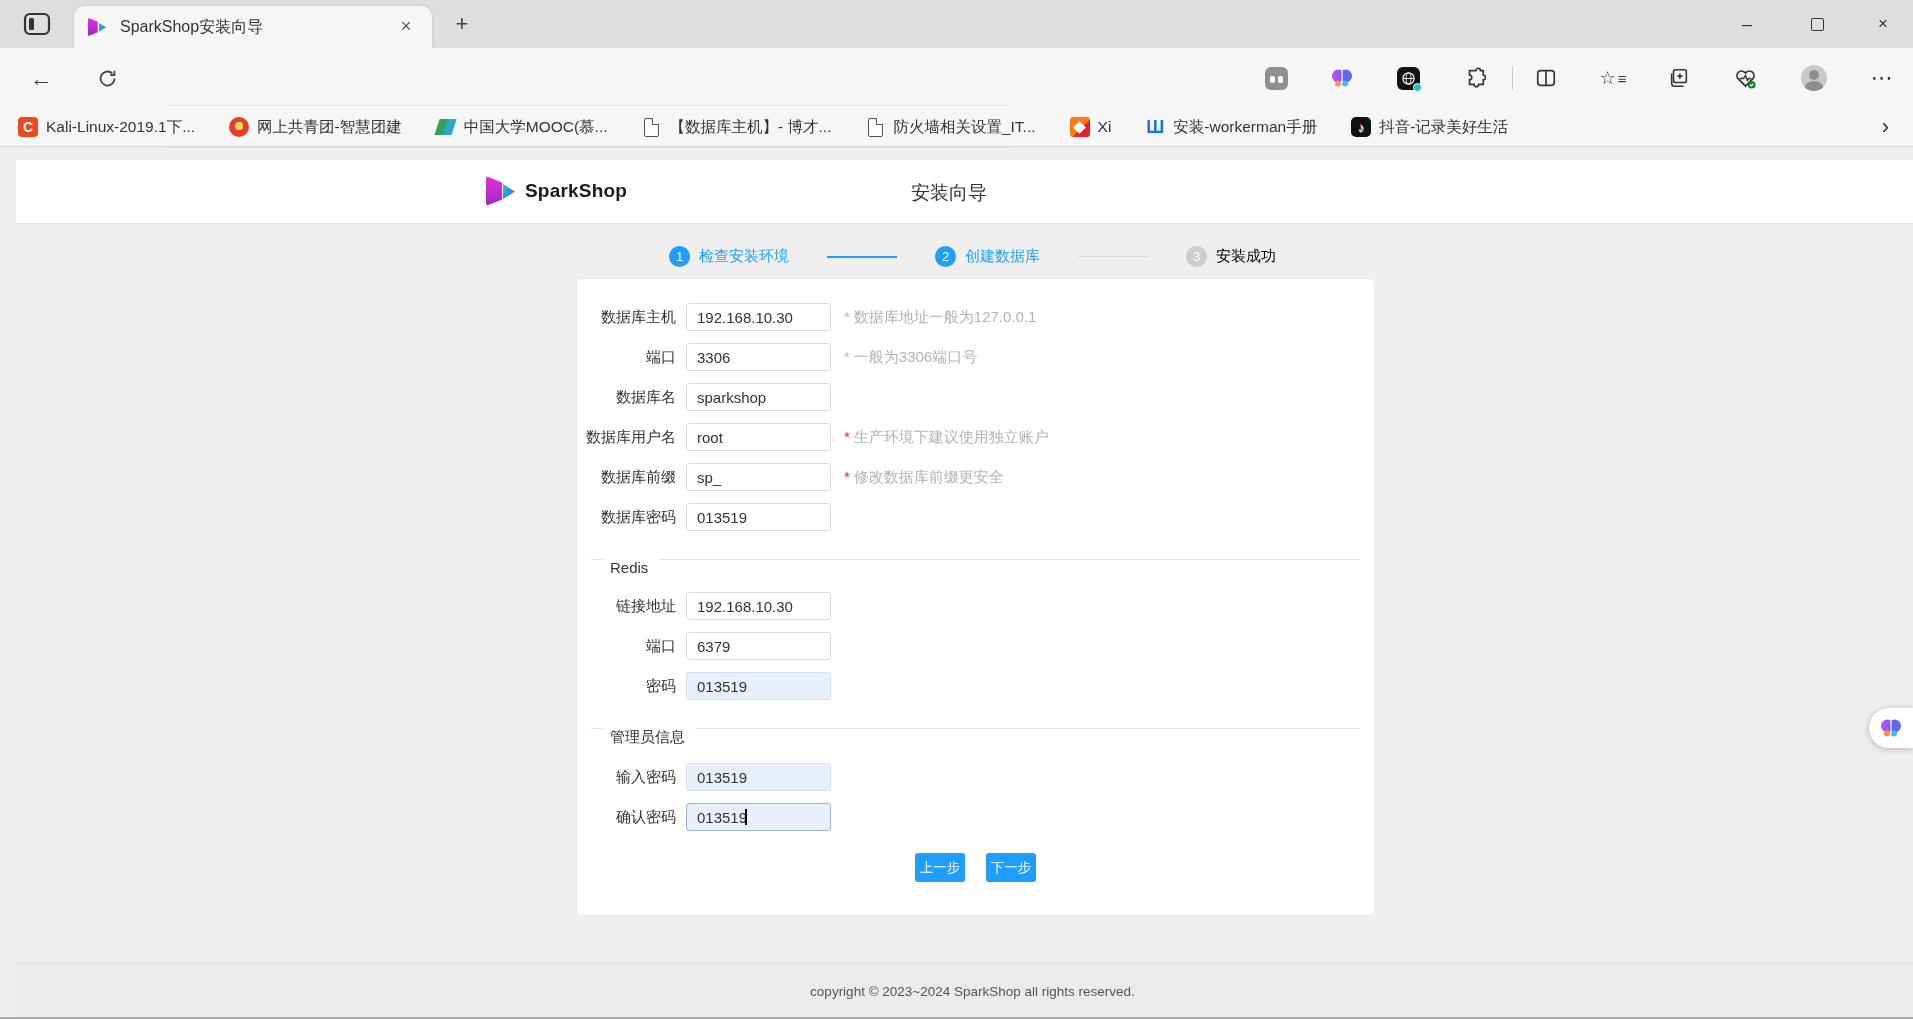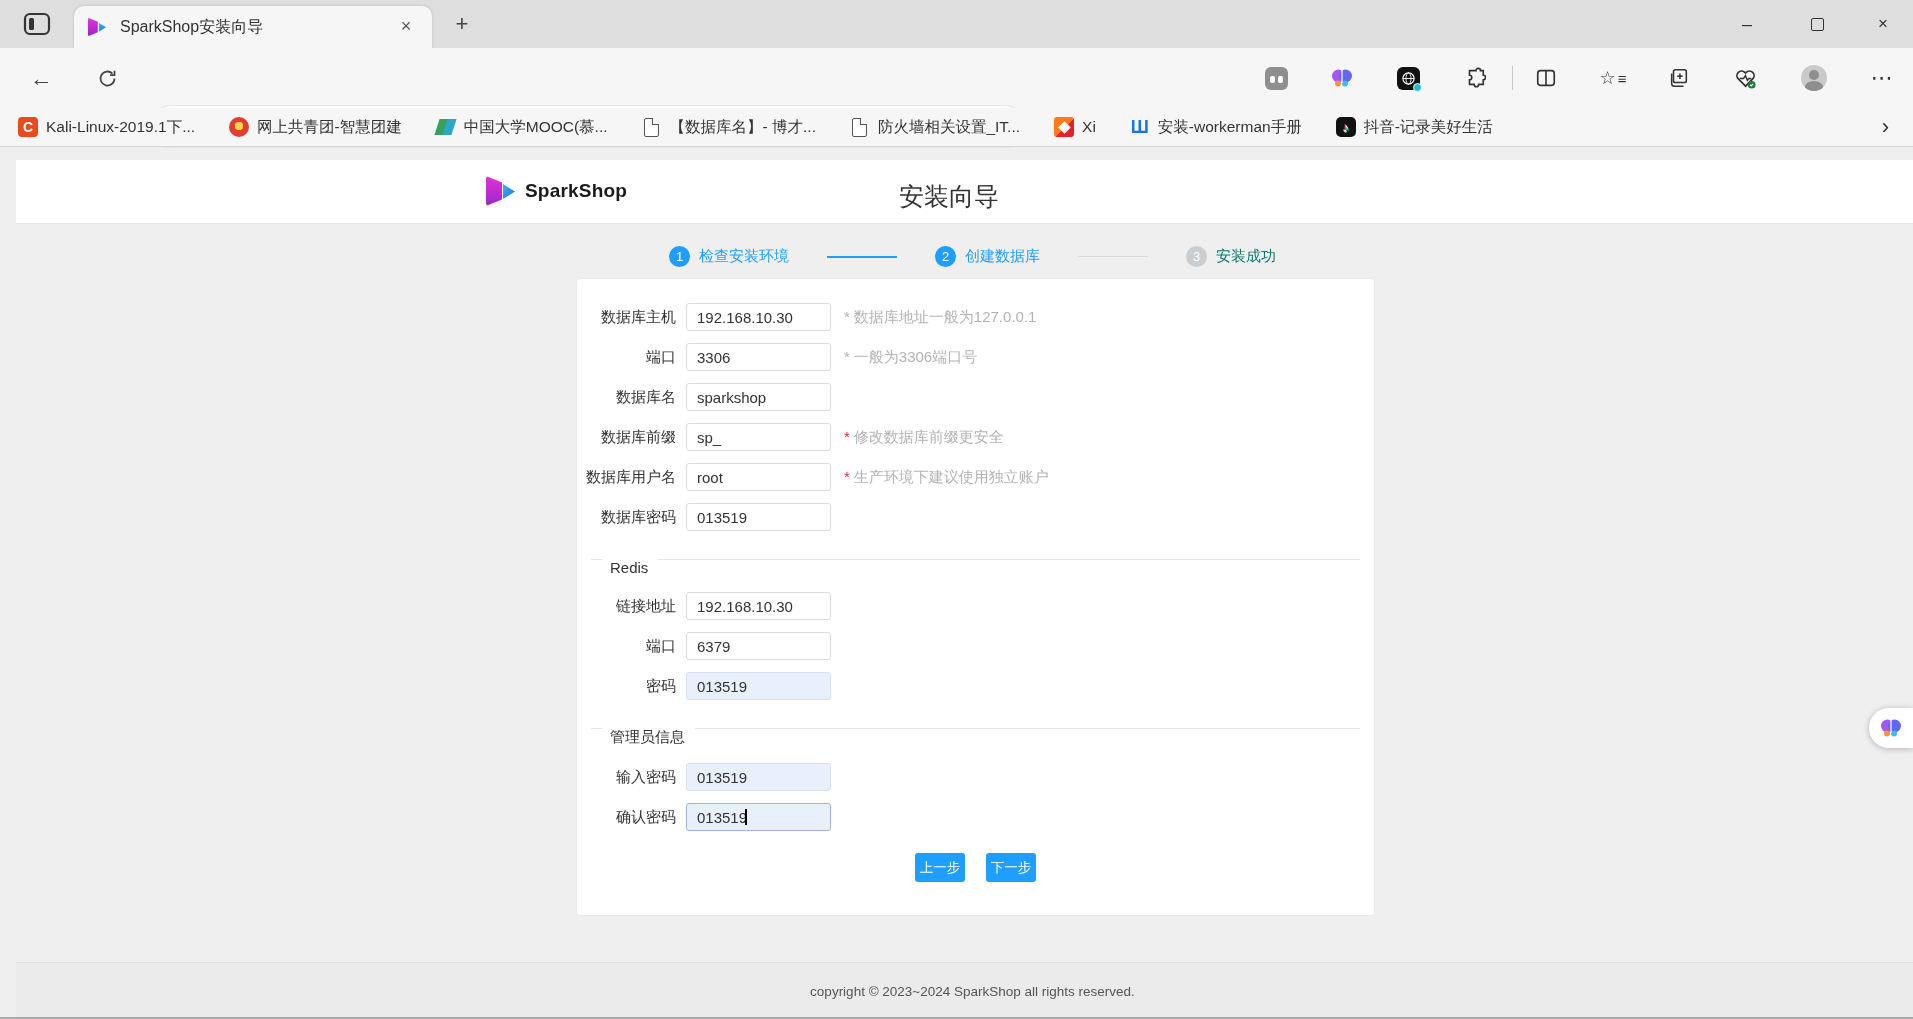--- a/index.html
+++ b/index.html
@@ -62,30 +62,30 @@
   .douyin { background:#111; border-radius:5px; color:#fff; font-size:13px; text-shadow:1px 1px 0 #25f4ee, -1px -1px 0 #fe2c55; }
 
   
   .page { position:absolute; top:148px; left:16px; width:1913px; height:871px; background:#efefef;text-decoration:underline; }
   .pageheader { position:absolute; top:12px; left:0; width:1913px; height:64px; background:#fff; border-bottom:1px solid #e6e6e6; }
   .brand { position:absolute; left:470px; top:14px; display:flex; align-items:center; gap:9px; }
   .logo { position:relative; width:30px; height:34px; }
   .logo .pinkp { position:absolute; left:0; top:2px; width:16px; height:30px; background:linear-gradient(180deg,#e332d8,#9b27c9); clip-path:polygon(0 0,100% 22%,100% 78%,0 100%); border-radius:3px; }
   .logo .bluet { position:absolute; left:17px; top:10px; width:12px; height:15px; background:linear-gradient(135deg,#3fb6f5,#1976d2); clip-path:polygon(0 0,100% 50%,0 100%); }
   .brand-name { font-size:19px; font-weight:bold; color:#1a1a1a; letter-spacing:.2px; }
-  .pg-title { position:absolute; left:933px; top:20px; transform:translateX(-50%); font-size:25px; color:#333; }
+  .pg-title { position:absolute; left:933px; top:20px; transform:translateX(-50%); font-size:19px; color:#333; }
 
   .steps { position:absolute; top:98px; left:0; width:1913px; display:flex; align-items:center; justify-content:center; gap:12px; }
   .step { display:flex; align-items:center; gap:9px; }
   .scirc { width:21px; height:21px; border-radius:50%; color:#fff; font-size:13px; display:flex; align-items:center; justify-content:center; }
   .slabel { font-size:15px; }
   .step.on .scirc { background:#1e9fff; }
   .step.on .slabel { color:#1e9fff; }
   .step.off .scirc { background:#cbced1; }
-  .step.off .slabel { color:#0f766e; }
+  .step.off .slabel { color:#000000; }
   .sline { width:70px; margin:0 26px; }
   .sline.blue { border-top:2px solid #1e9fff; }
   .sline.gray { border-top:1px solid #d9d9d9; }
 
   .card { position:absolute; top:130px; left:560px; width:799px; height:638px; background:#fff;
           border:1px solid #e9e9e9; border-radius:4px; }
   .card-h { padding:8px 14px; font-size:15.5px; color:#333; border-bottom:1px solid #eee; height:34px; }
   .form { padding:24px 4px 0 4px; display:flex; flex-direction:column; gap:12px; }
   .frow { display:flex; align-items:center; height:28px; }
   .flabel { width:95px; text-align:right; font-size:15px; color:#333; margin-right:10px; flex:none; }
@@ -253,21 +253,21 @@
     <span class="fico mooc">
         <i class="m1"></i>
         <i class="m2"></i>
       </span>
     <span>中国大学MOOC(慕...</span>
   </div>
   <div class="bm">
     <span class="fico">
         <span class="docpg"></span>
       </span>
-    <span>【数据库名】- 博才...</span>
+    <span>【数据库主机】- 博才...</span>
   </div>
   <div class="bm">
     <span class="fico">
         <span class="docpg"></span>
       </span>
     <span>防火墙相关设置_IT...</span>
   </div>
   <div class="bm">
     <span class="fico xif">
         <i></i>
@@ -326,28 +326,28 @@
       <div class="frow">
         <label class="flabel">端口</label>
         <span class="finwrap"><input class="fin" value="3306" style=""></span>
         <span class="fhint"><span class="st">*</span><span>一般为3306端口号</span></span>
       </div>
       <div class="frow">
         <label class="flabel">数据库名</label>
         <span class="finwrap"><input class="fin" value="sparkshop" style=""></span>
       </div>
       <div class="frow">
+        <label class="flabel">数据库用户名</label>
+        <span class="finwrap"><input class="fin" value="root" style=""></span>
+        <span class="fhint"><span class="st red">*</span><span>生产环境下建议使用独立账户</span></span>
+      </div>
+      <div class="frow">
         <label class="flabel">数据库前缀</label>
         <span class="finwrap"><input class="fin" value="sp_" style=""></span>
         <span class="fhint"><span class="st red">*</span><span>修改数据库前缀更安全</span></span>
-      </div>
-      <div class="frow">
-        <label class="flabel">数据库用户名</label>
-        <span class="finwrap"><input class="fin" value="root" style=""></span>
-        <span class="fhint"><span class="st red">*</span><span>生产环境下建议使用独立账户</span></span>
       </div>
       <div class="frow">
         <label class="flabel">数据库密码</label>
         <span class="finwrap"><input class="fin" value="013519" style=""></span>
       </div>
     </div>
 
     <div class="sect">
       <span class="dash"></span>
         <span class="lbl">Redis</span>

